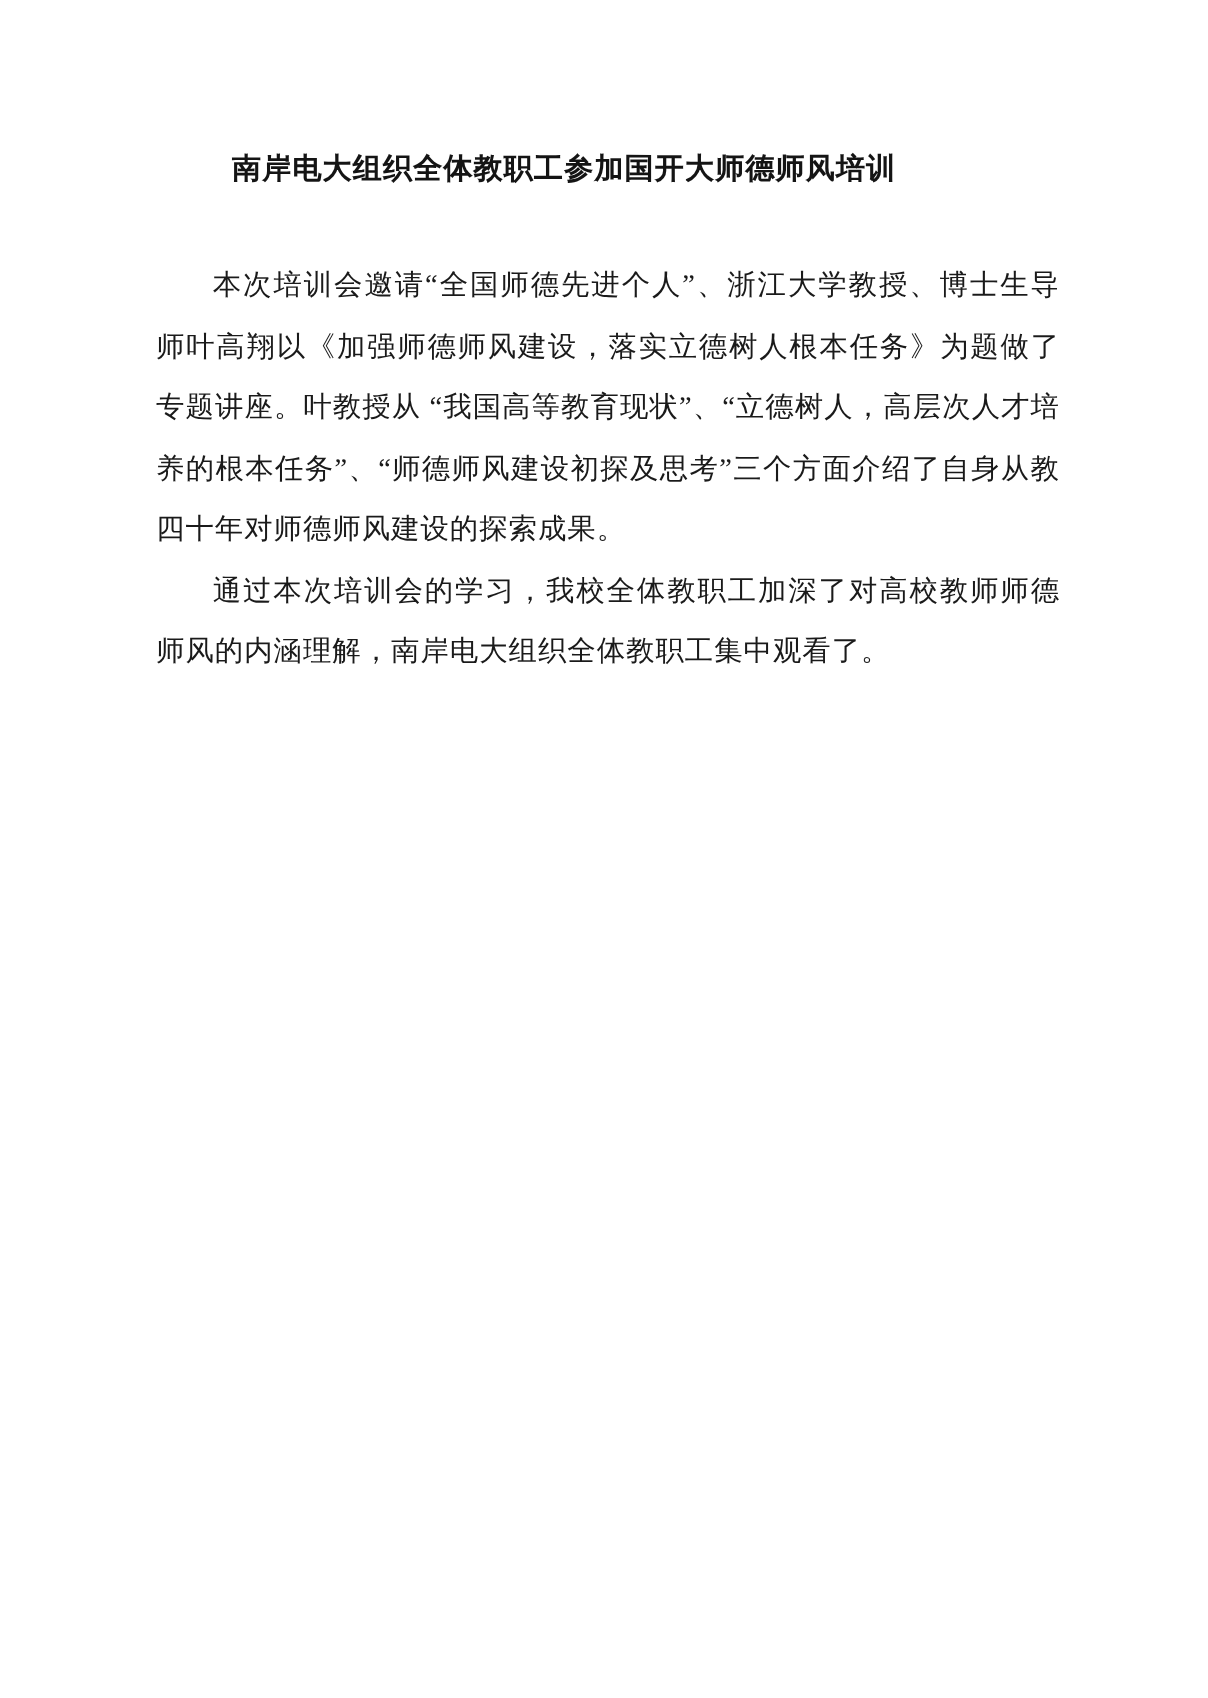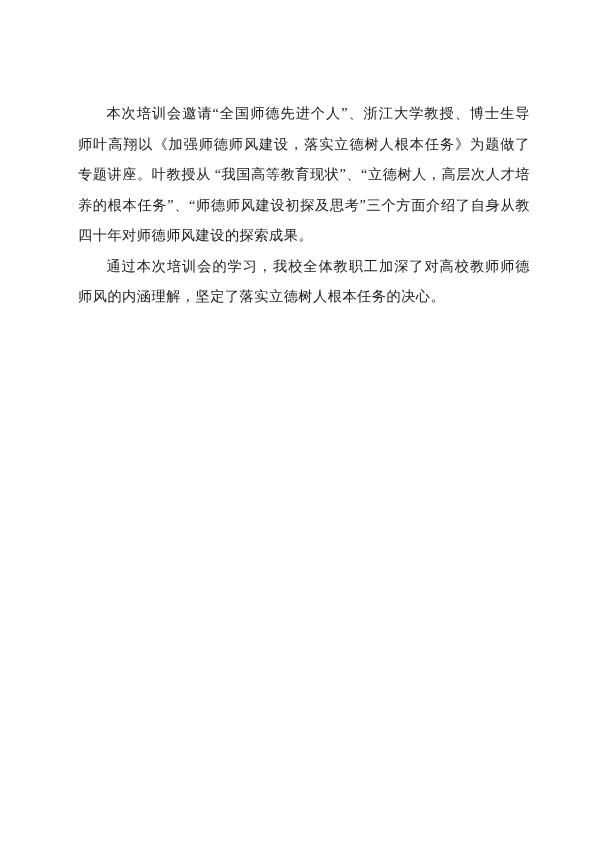--- a/index.html
+++ b/index.html
@@ -53,20 +53,21 @@
   p.para + p.para {
     margin-top: 0;
   }
 </style>
 </head>
 <body>
 
 <div class="page">
   <div class="content">
 
+    <h1 class="doc-title">南岸电大组织全体教职工参加国开大师德师风培训</h1>
 
     <div class="body-block">
       <p class="para">本次培训会邀请“全国师德先进个人”、浙江大学教授、博士生导师叶高翔以《加强师德师风建设，落实立德树人根本任务》为题做了专题讲座。叶教授从 “我国高等教育现状”、“立德树人，高层次人才培养的根本任务”、“师德师风建设初探及思考”三个方面介绍了自身从教四十年对师德师风建设的探索成果。</p>
-      <p class="para">通过本次培训会的学习，我校全体教职工加深了对高校教师师德师风的内涵理解，坚定了落实立德树人根本任务的决心。</p>
+      <p class="para">通过本次培训会的学习，我校全体教职工加深了对高校教师师德师风的内涵理解，南岸电大组织全体教职工集中观看了。</p>
     </div>
 
   </div>
 </div>
 
 </body></html>

